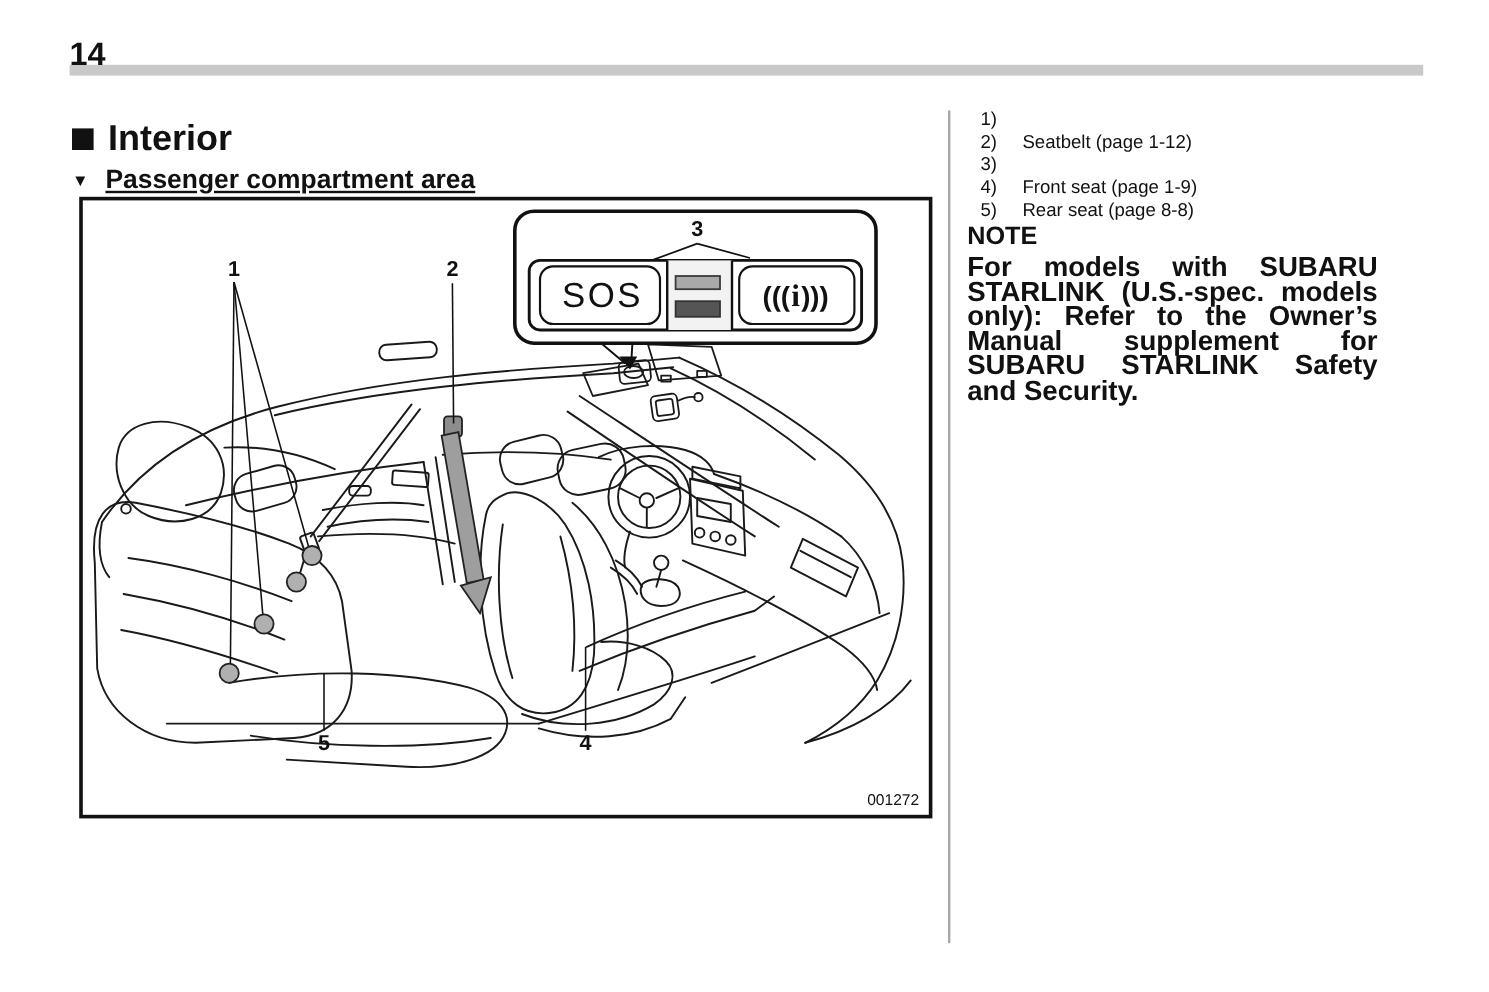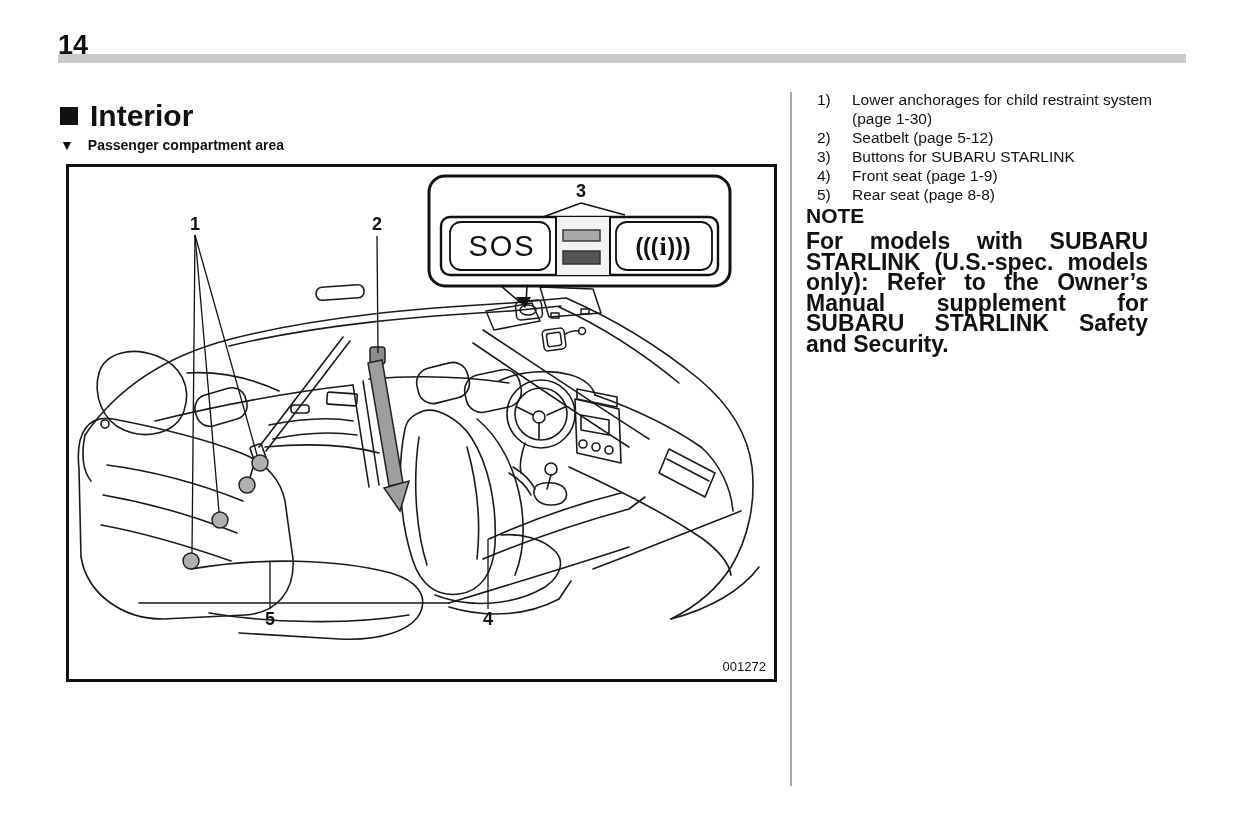--- a/index.html
+++ b/index.html
@@ -7,21 +7,21 @@
          font-family:"Liberation Sans",sans-serif;color:#111;}
   
   #page-number{position:absolute;left:58px;top:30px;font-size:27px;font-weight:bold;z-index:2;}
   #header-bar{position:absolute;left:58px;top:54px;width:1128px;height:9px;background:#c9c9c9;}
   
   .h-interior{position:absolute;left:60px;top:99px;display:flex;align-items:center;gap:12px;}
   .h-interior .sq{width:18px;height:18px;background:#111;}
   .h-interior .txt{font-size:30px;font-weight:bold;text-align:center;}
   .h-sub{position:absolute;left:60px;top:137px;display:flex;align-items:center;gap:14px;}
   .h-sub .tri{font-size:14px;line-height:1;}
-  .h-sub .txt{font-size:14px;font-weight:bold;}
+  .h-sub .txt{font-size:22px;font-weight:bold;text-decoration:underline;}
   
   #figure-box{position:absolute;left:66px;top:164px;width:705px;height:512px;border:3px solid #111;background:#fff;}
   
   #col-divider{position:absolute;left:790px;top:92px;width:2px;height:694px;background:#a8a8a8;}
   
   #right-col{position:absolute;left:806px;top:90px;width:346px;}
   .legend{list-style:none;margin:0;padding:0;}
   .legend li{display:flex;font-size:15.5px;line-height:19px;}
   .legend .num{flex:none;width:35px;padding-left:11px;box-sizing:content-box;}
   .legend .txt{width:300px;text-align:justify;}
@@ -220,29 +220,27 @@
       <text class="fig-id" x="697" y="504">001272</text>
     </svg>
   </div>
 
   <div id="col-divider"></div>
 
   <div id="right-col">
     <ol class="legend">
       <li>
         <span class="num">1)</span>
-        <span class="txt">Lower anchorages for child restraint system (page 1-30)</span>
       </li>
       <li>
         <span class="num">2)</span>
-        <span class="txt">Seatbelt (page 5-12)</span>
+        <span class="txt">Seatbelt (page 1-12)</span>
       </li>
       <li>
         <span class="num">3)</span>
-        <span class="txt">Buttons for SUBARU STARLINK</span>
       </li>
       <li>
         <span class="num">4)</span>
         <span class="txt">Front seat (page 1-9)</span>
       </li>
       <li>
         <span class="num">5)</span>
         <span class="txt">Rear seat (page 8-8)</span>
       </li>
     </ol>

